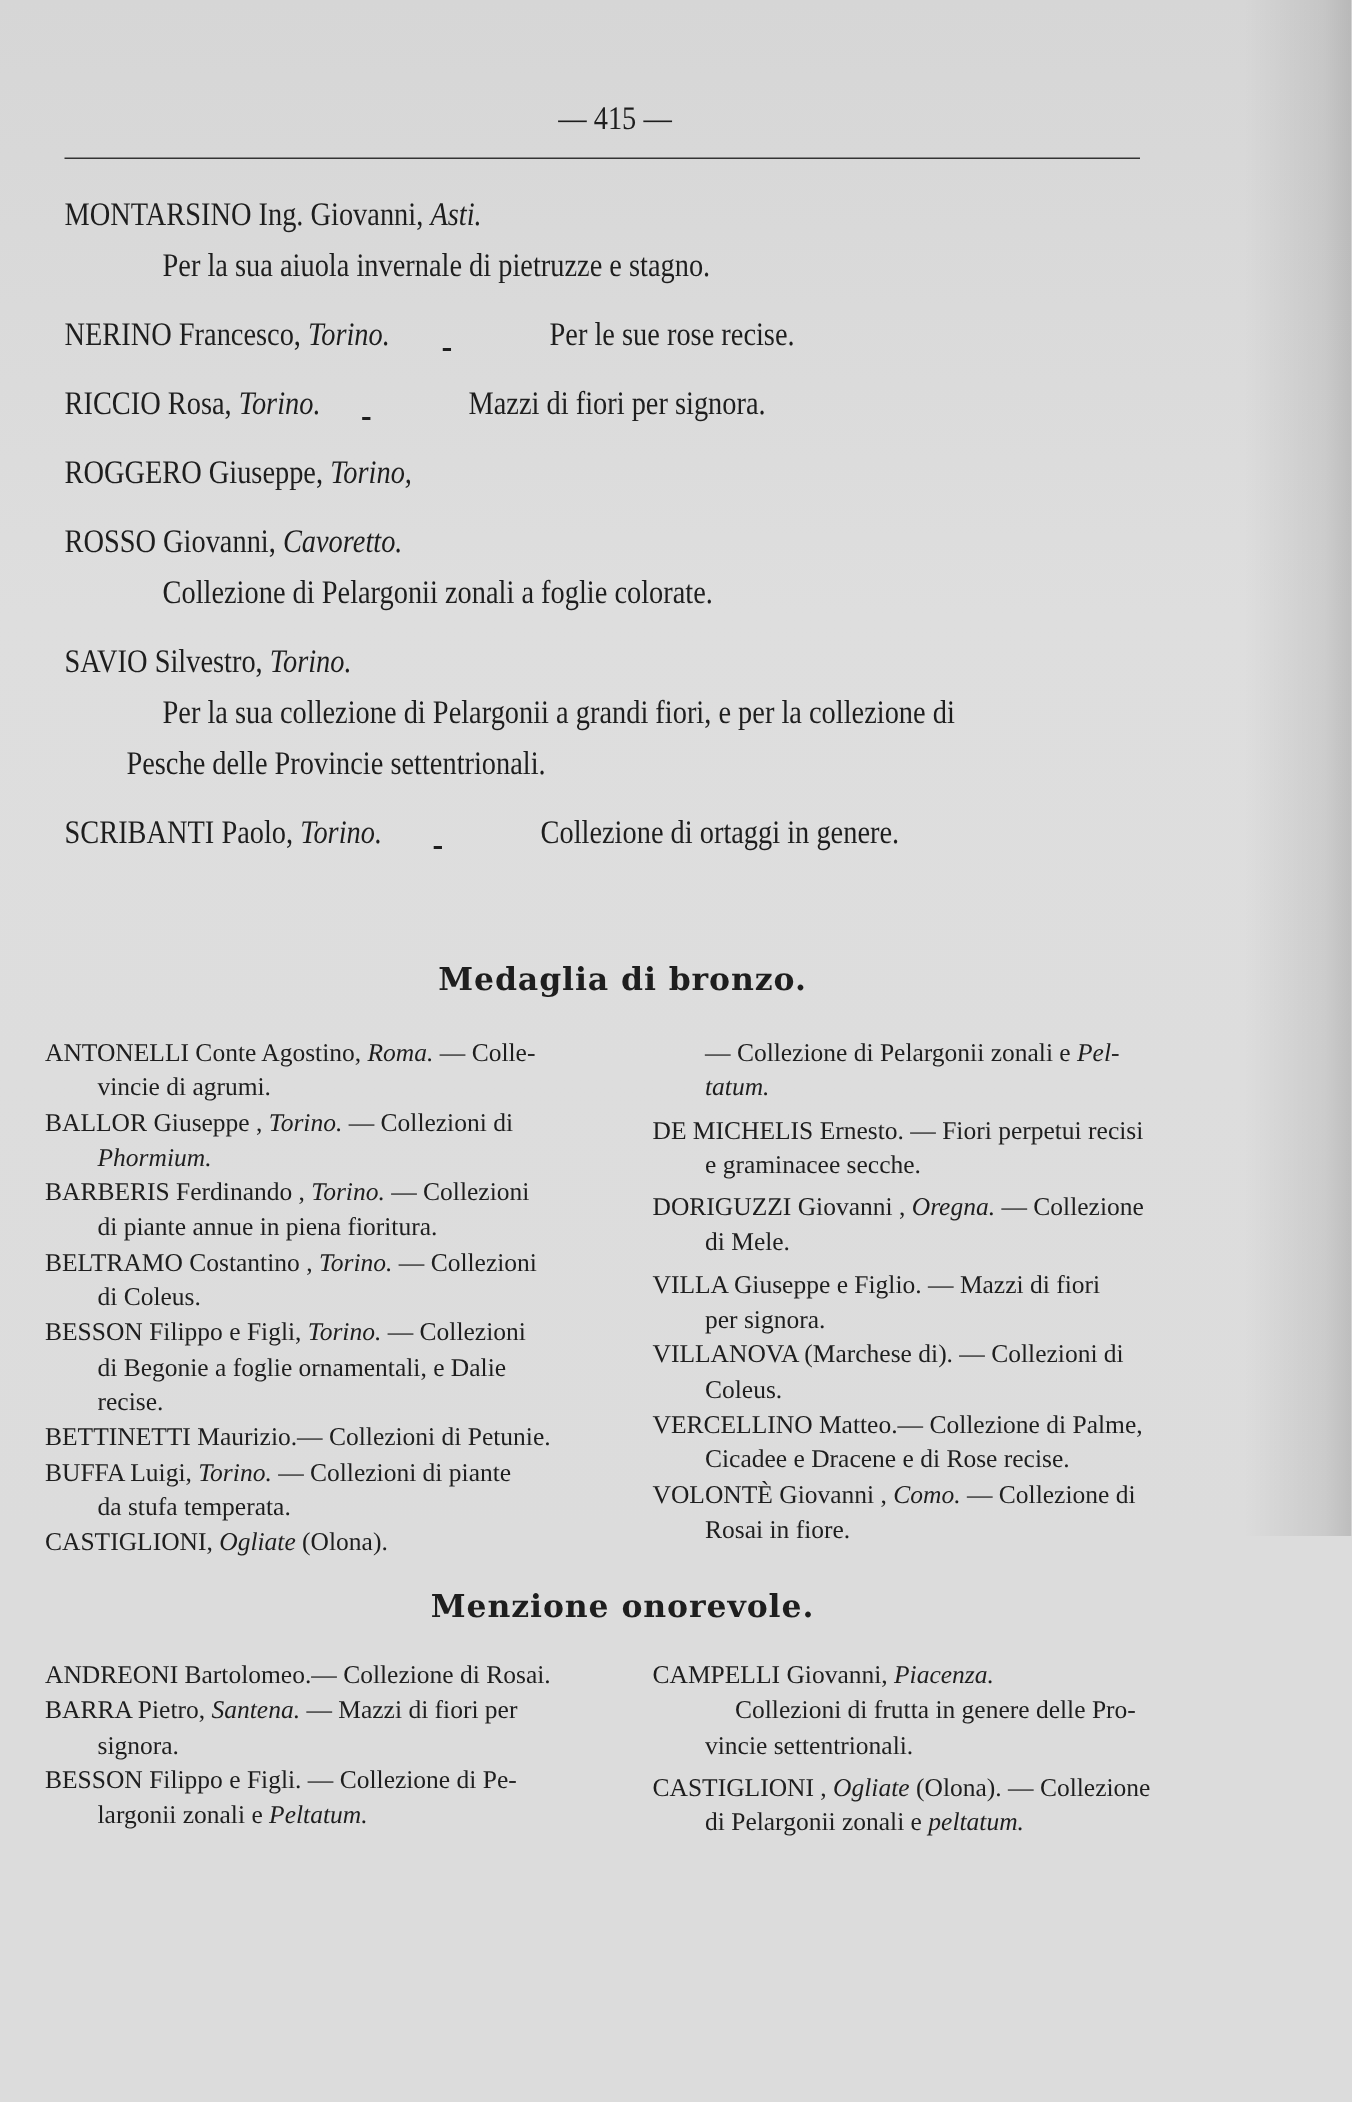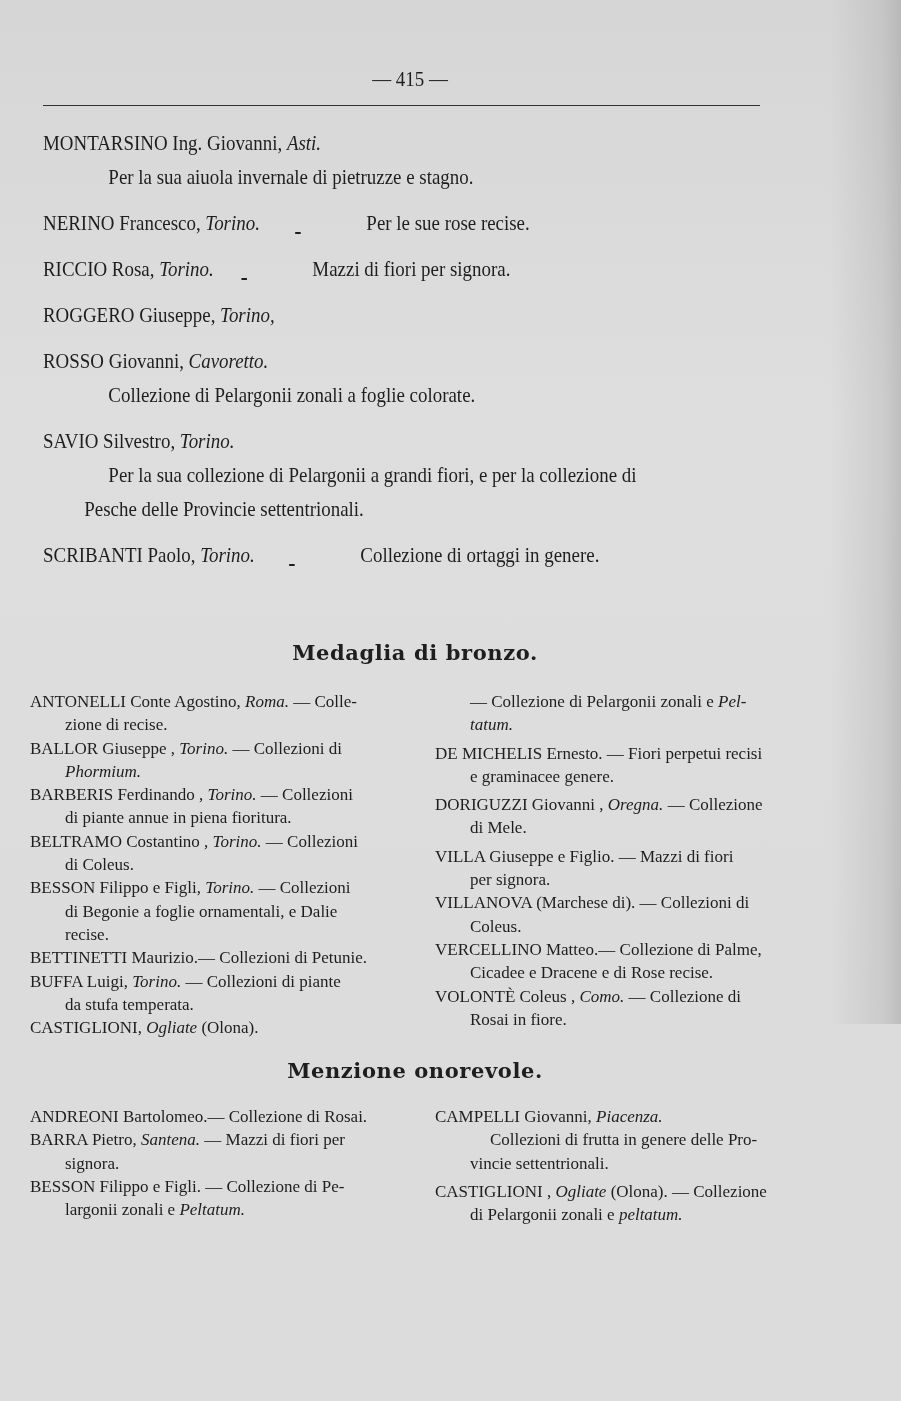--- a/index.html
+++ b/index.html
@@ -149,21 +149,21 @@
       <span class="entry-desc cond">Collezione di ortaggi in genere.</span>
     </div>
   </div>
 
   <div class="section-heading" style="top:640px;">Medaglia di bronzo.</div>
 
   <div class="columns" style="top:690px;">
     <div class="col left-col">
       <div class="col-entry">
         <span>ANTONELLI Conte Agostino,</span> <i>Roma.</i> <span>— Colle-</span>
-        <span class="hang">zione di recise.</span>
+        <span class="hang">vincie di agrumi.</span>
       </div>
       <div class="col-entry">
         <span>BALLOR Giuseppe ,</span> <i>Torino.</i> <span>— Collezioni di</span>
         <i class="hang">Phormium.</i>
       </div>
       <div class="col-entry">
         <span>BARBERIS Ferdinando ,</span> <i>Torino.</i> <span>— Collezioni</span>
         <span class="hang">di piante annue in piena fioritura.</span>
       </div>
       <div class="col-entry">
@@ -188,42 +188,42 @@
     </div>
 
     <div class="col right-col">
       <div class="col-entry">
         <span class="lead-indent"><span>— Collezione di Pelargonii zonali e</span> <i>Pel-</i></span>
         <i class="hang">tatum.</i>
       </div>
       <div class="gap"></div>
       <div class="col-entry">
         <span>DE MICHELIS Ernesto. — Fiori perpetui recisi</span>
-        <span class="hang">e graminacee genere.</span>
+        <span class="hang">e graminacee secche.</span>
       </div>
       <div class="gap"></div>
       <div class="col-entry">
         <span>DORIGUZZI Giovanni ,</span> <i>Oregna.</i> <span>— Collezione</span>
         <span class="hang">di Mele.</span>
       </div>
       <div class="gap"></div>
       <div class="col-entry">
         <span>VILLA Giuseppe e Figlio. — Mazzi di fiori</span>
         <span class="hang">per signora.</span>
       </div>
       <div class="col-entry">
         <span>VILLANOVA (Marchese di). — Collezioni di</span>
         <span class="hang">Coleus.</span>
       </div>
       <div class="col-entry">
         <span>VERCELLINO Matteo.— Collezione di Palme,</span>
         <span class="hang">Cicadee e Dracene e di Rose recise.</span>
       </div>
       <div class="col-entry">
-        <span>VOLONTÈ Coleus ,</span> <i>Como.</i> <span>— Collezione di</span>
+        <span>VOLONTÈ Giovanni ,</span> <i>Como.</i> <span>— Collezione di</span>
         <span class="hang">Rosai in fiore.</span>
       </div>
     </div>
   </div>
 
   <div class="section-heading" style="top:1058px;">Menzione onorevole.</div>
 
   <div class="columns" style="top:1105px;gap:44px;">
     <div class="col left-col">
       <div class="col-entry">

